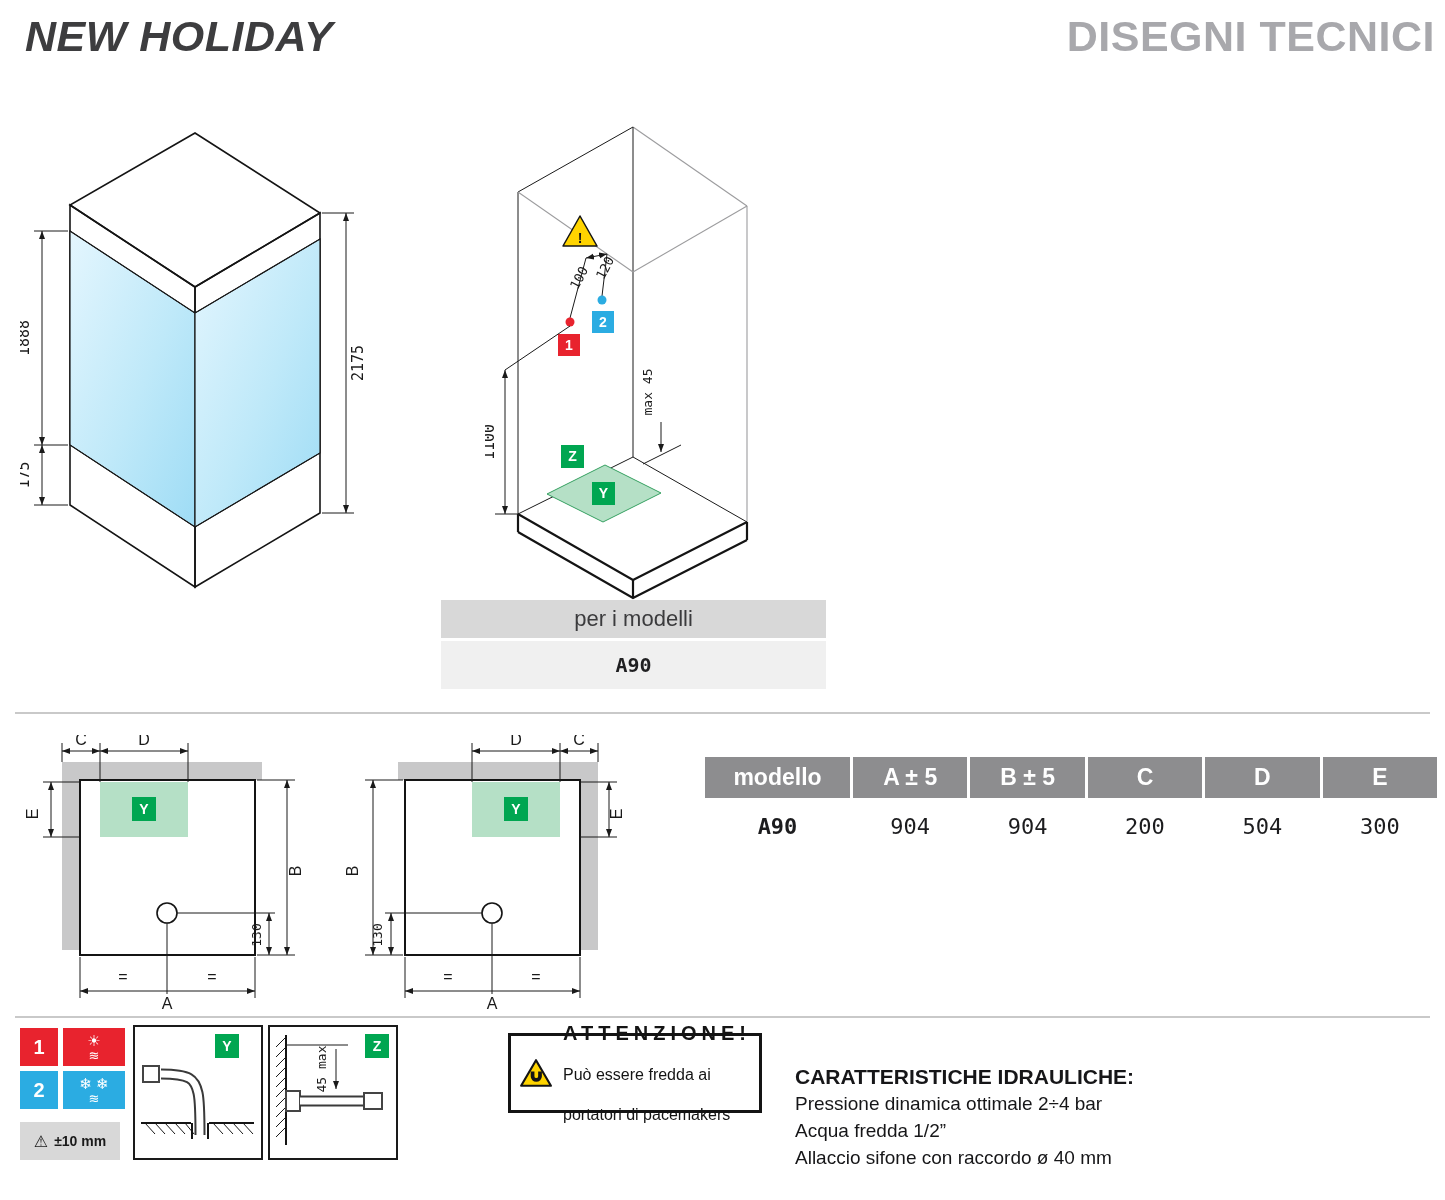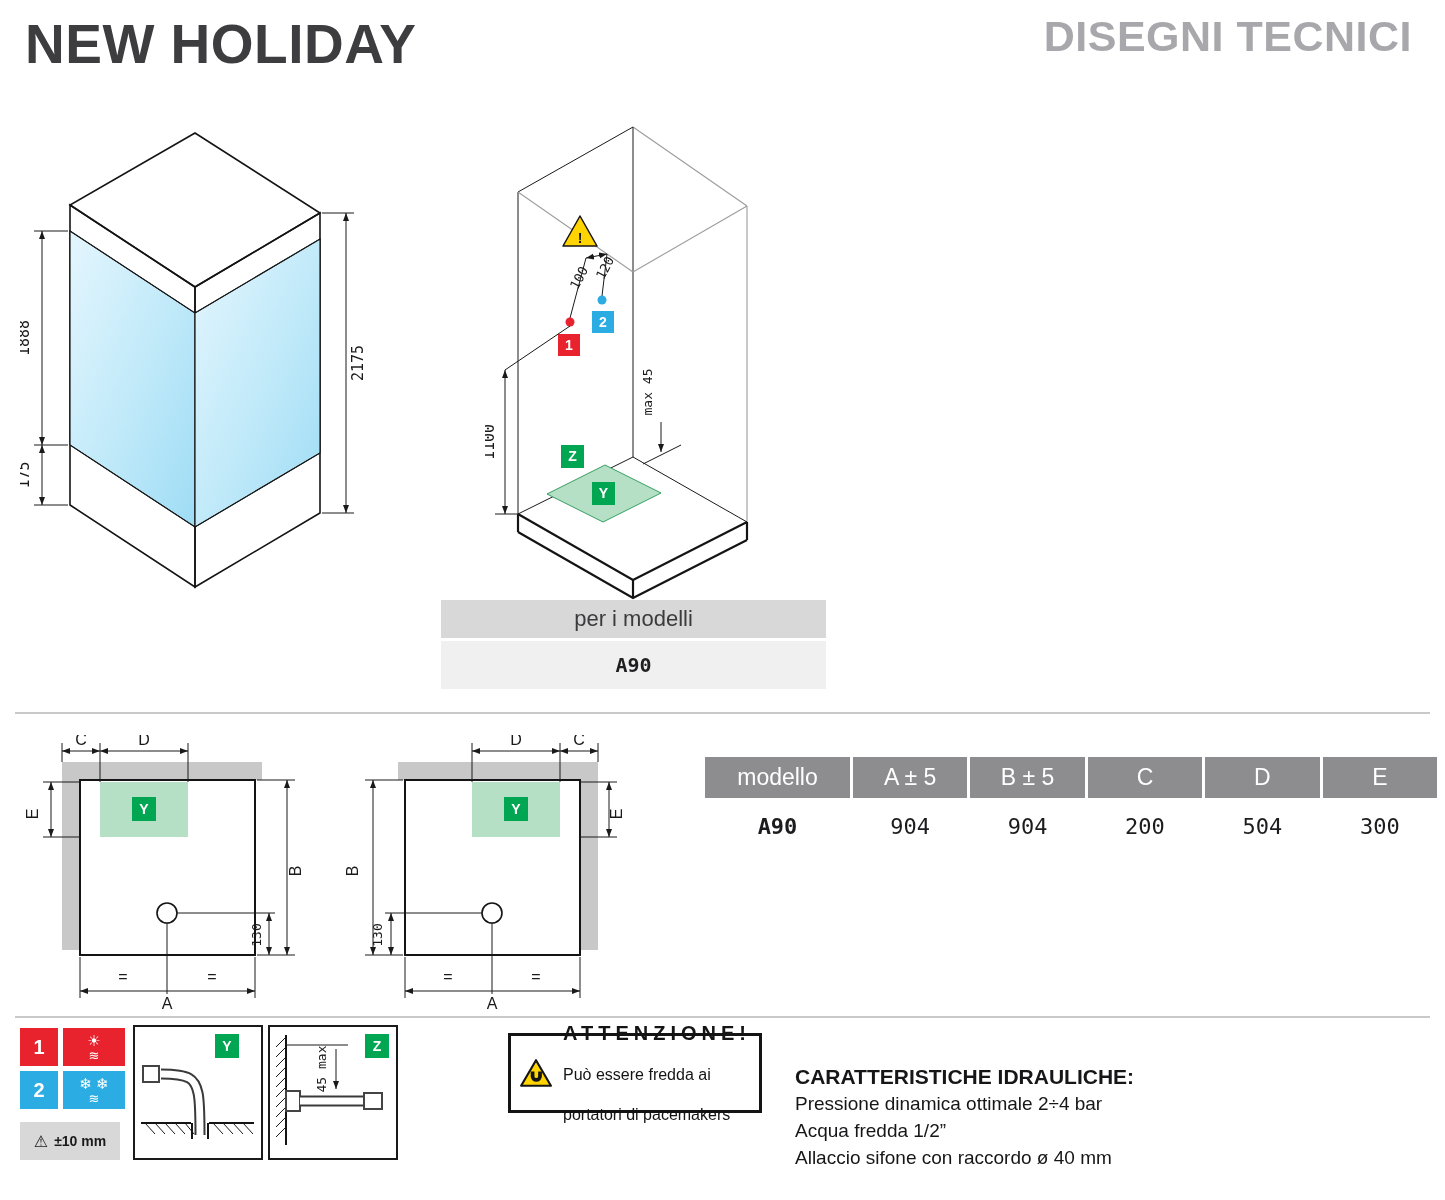--- a/index.html
+++ b/index.html
@@ -1,31 +1,31 @@
 <!DOCTYPE html>
 <html><head>
 <meta charset="utf-8">
 <style>
   html,body{margin:0;padding:0;background:#fff;}
   .page{position:relative;width:1445px;height:1200px;background:#fff;overflow:hidden;
         font-family:"Liberation Sans",sans-serif;color:#2c2c2e;}
   .abs{position:absolute;}
-  .h-title{left:25px;top:12px;font-size:55px;font-weight:bold;color:#3d3d3f;letter-spacing:.5px;}
-  .h-sub{right:33px;top:12px;font-size:43px;font-weight:bold;color:#a8a8ac;letter-spacing:.5px;}
+  .h-title{left:25px;top:12px;font-size:43px;font-weight:bold;color:#3d3d3f;letter-spacing:.5px;font-style:italic;}
+  .h-sub{right:10px;top:12px;font-size:43px;font-weight:bold;color:#a8a8ac;letter-spacing:.5px;}
   .divider{left:15px;width:1415px;height:2px;background:#c9c9c9;}
   
   .band{left:425px;top:600px;width:385px;padding-left:16px;}
   .band-top{height:38px;background:#d8d8d8;display:flex;align-items:center;justify-content:center;
             font-size:22px;color:#3b3b3d;}
   .band-bot{margin-top:3px;height:48px;background:#f0f0f0;display:flex;align-items:center;justify-content:center;
             font-size:20px;font-weight:bold;font-family:"DejaVu Sans Mono",monospace;color:#1f1f21;}
   
   .spec-table{left:705px;top:757px;width:732px;display:grid;grid-template-columns:145px repeat(5,1fr);
               column-gap:3px;row-gap:0;}
-  .th{background:#8d8d8f;color:#fff;font-size:23px;font-weight:normal;text-align:center;padding:7px 0;}
+  .th{background:#8d8d8f;color:#fff;font-size:23px;font-weight:bold;text-align:center;padding:7px 0;}
   .td{background:#fff;color:#1c1c1e;font-size:22px;text-align:center;padding-top:16px;
       font-family:"DejaVu Sans Mono",monospace;}
   .td.model{font-weight:bold;}
   
   .leg-row{left:20px;display:flex;gap:5px;}
   .leg-num{width:38px;height:38px;display:flex;align-items:center;justify-content:center;
            color:#fff;font-size:20px;font-weight:bold;}
   .leg-icon{width:62px;height:38px;display:flex;flex-direction:column;align-items:center;justify-content:center;
             color:#fff;line-height:1;}
   .leg-icon .i1{font-size:15px;}

